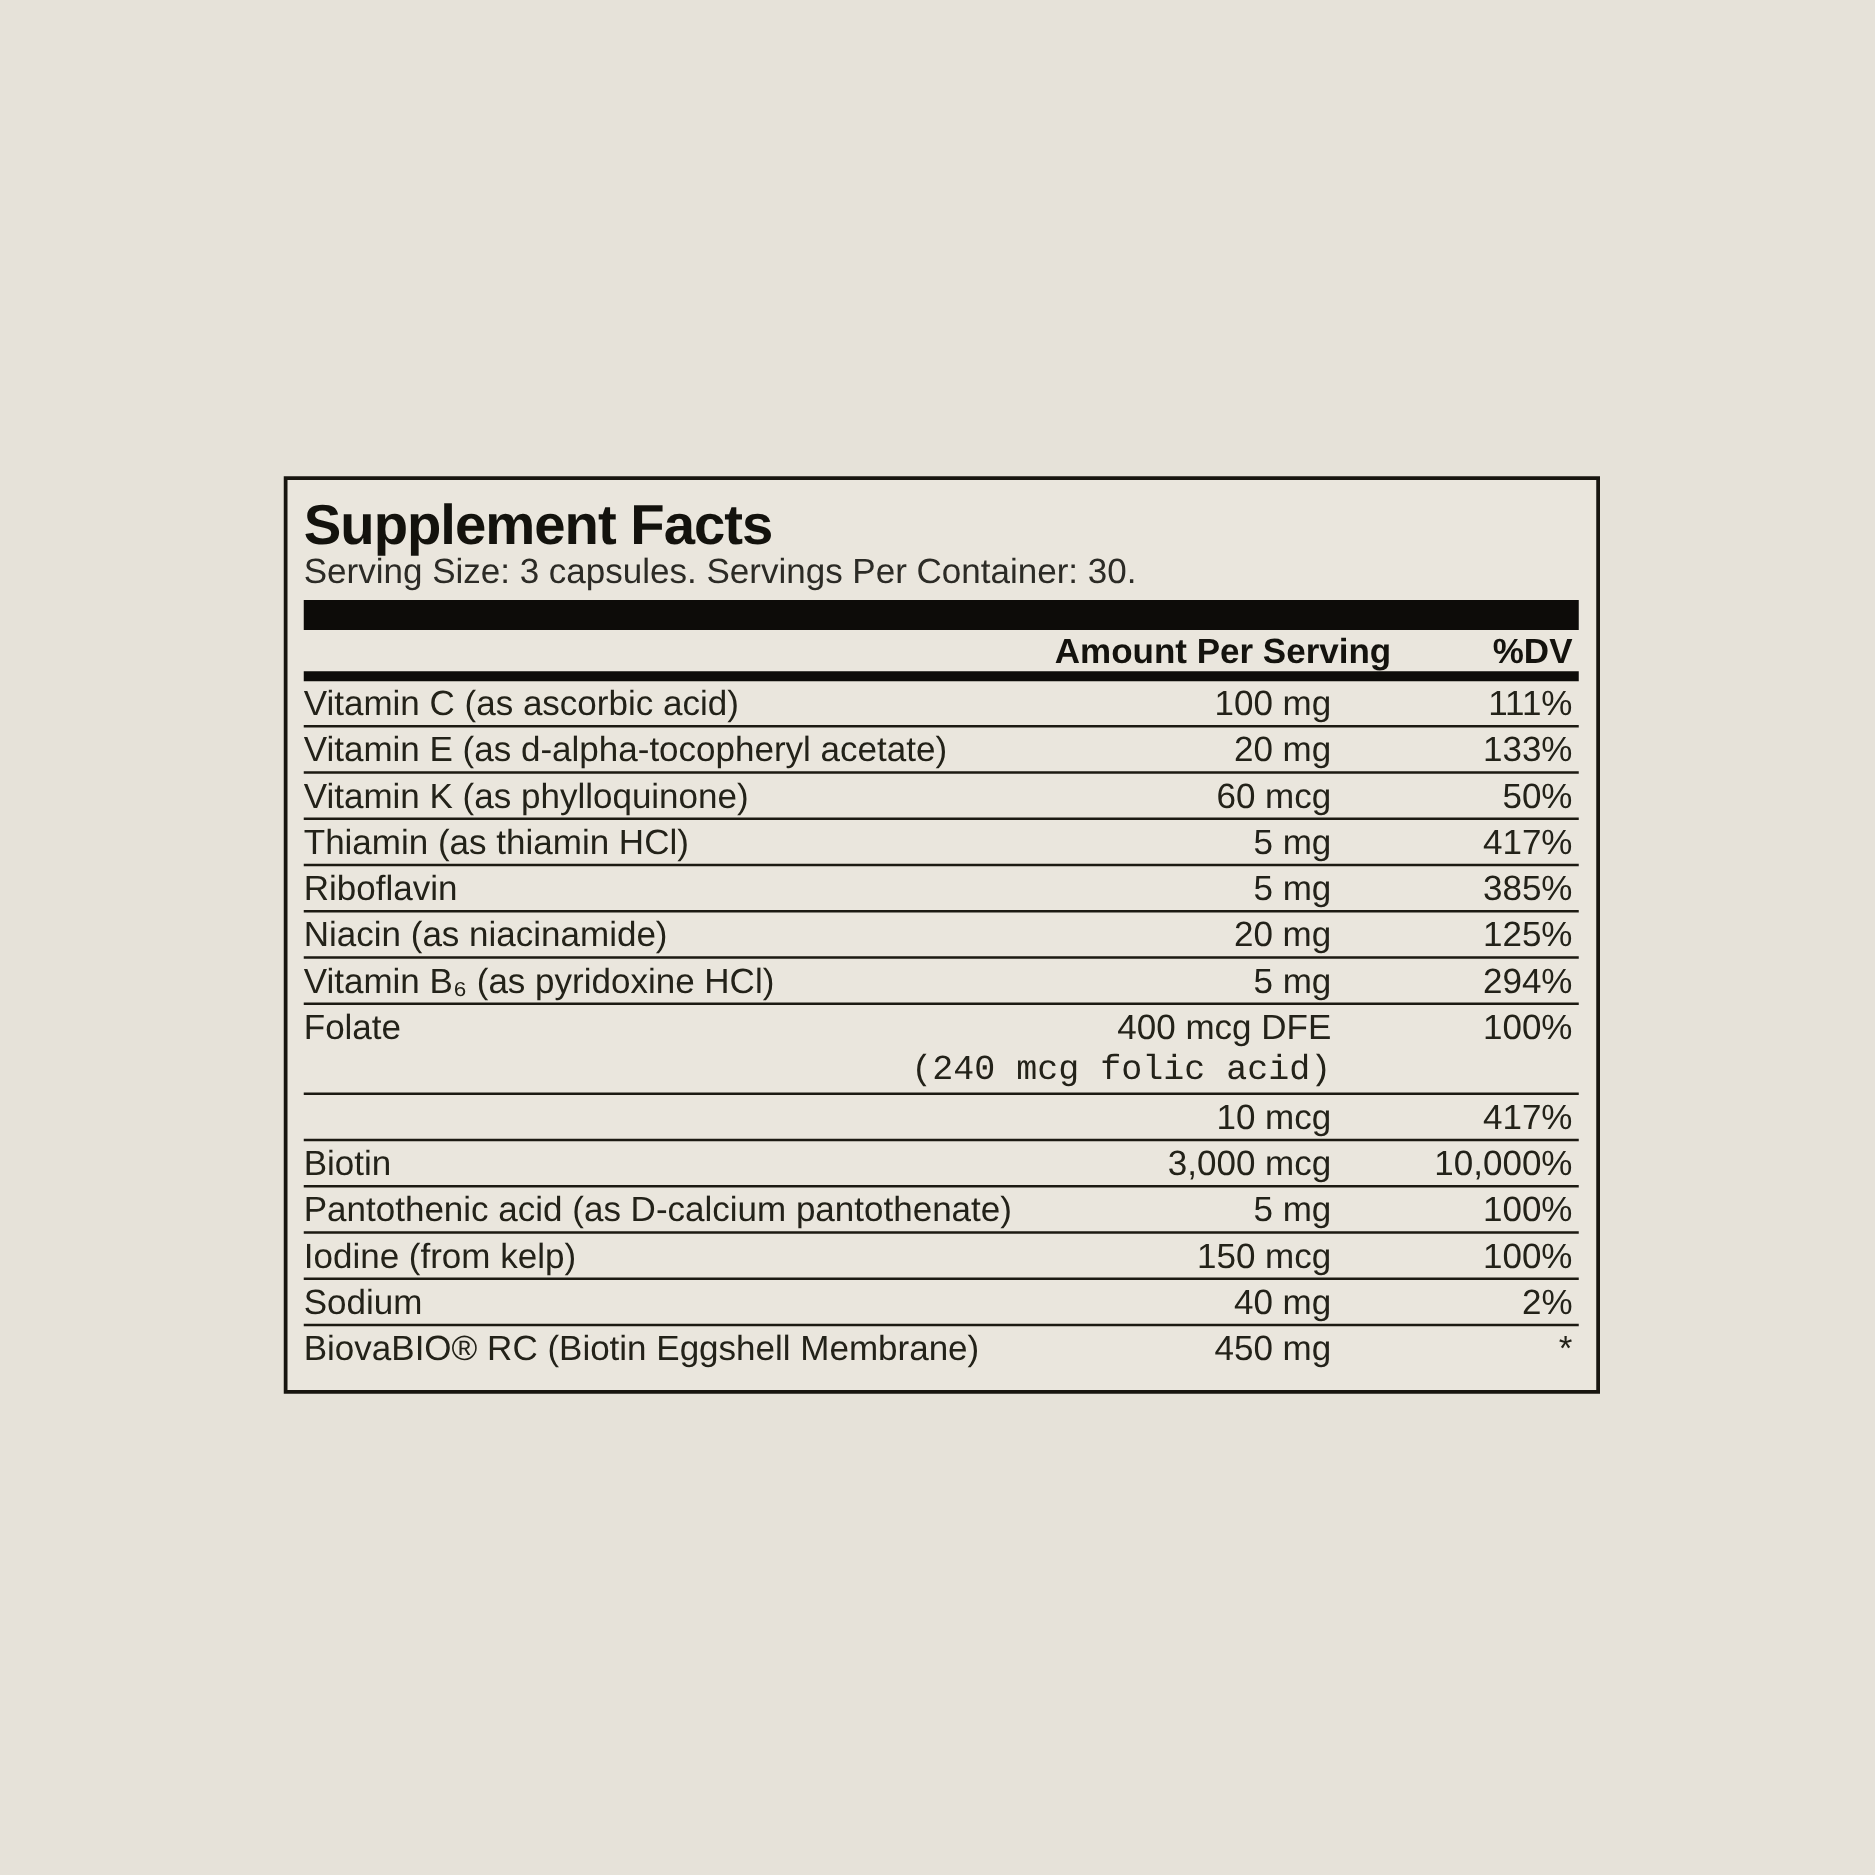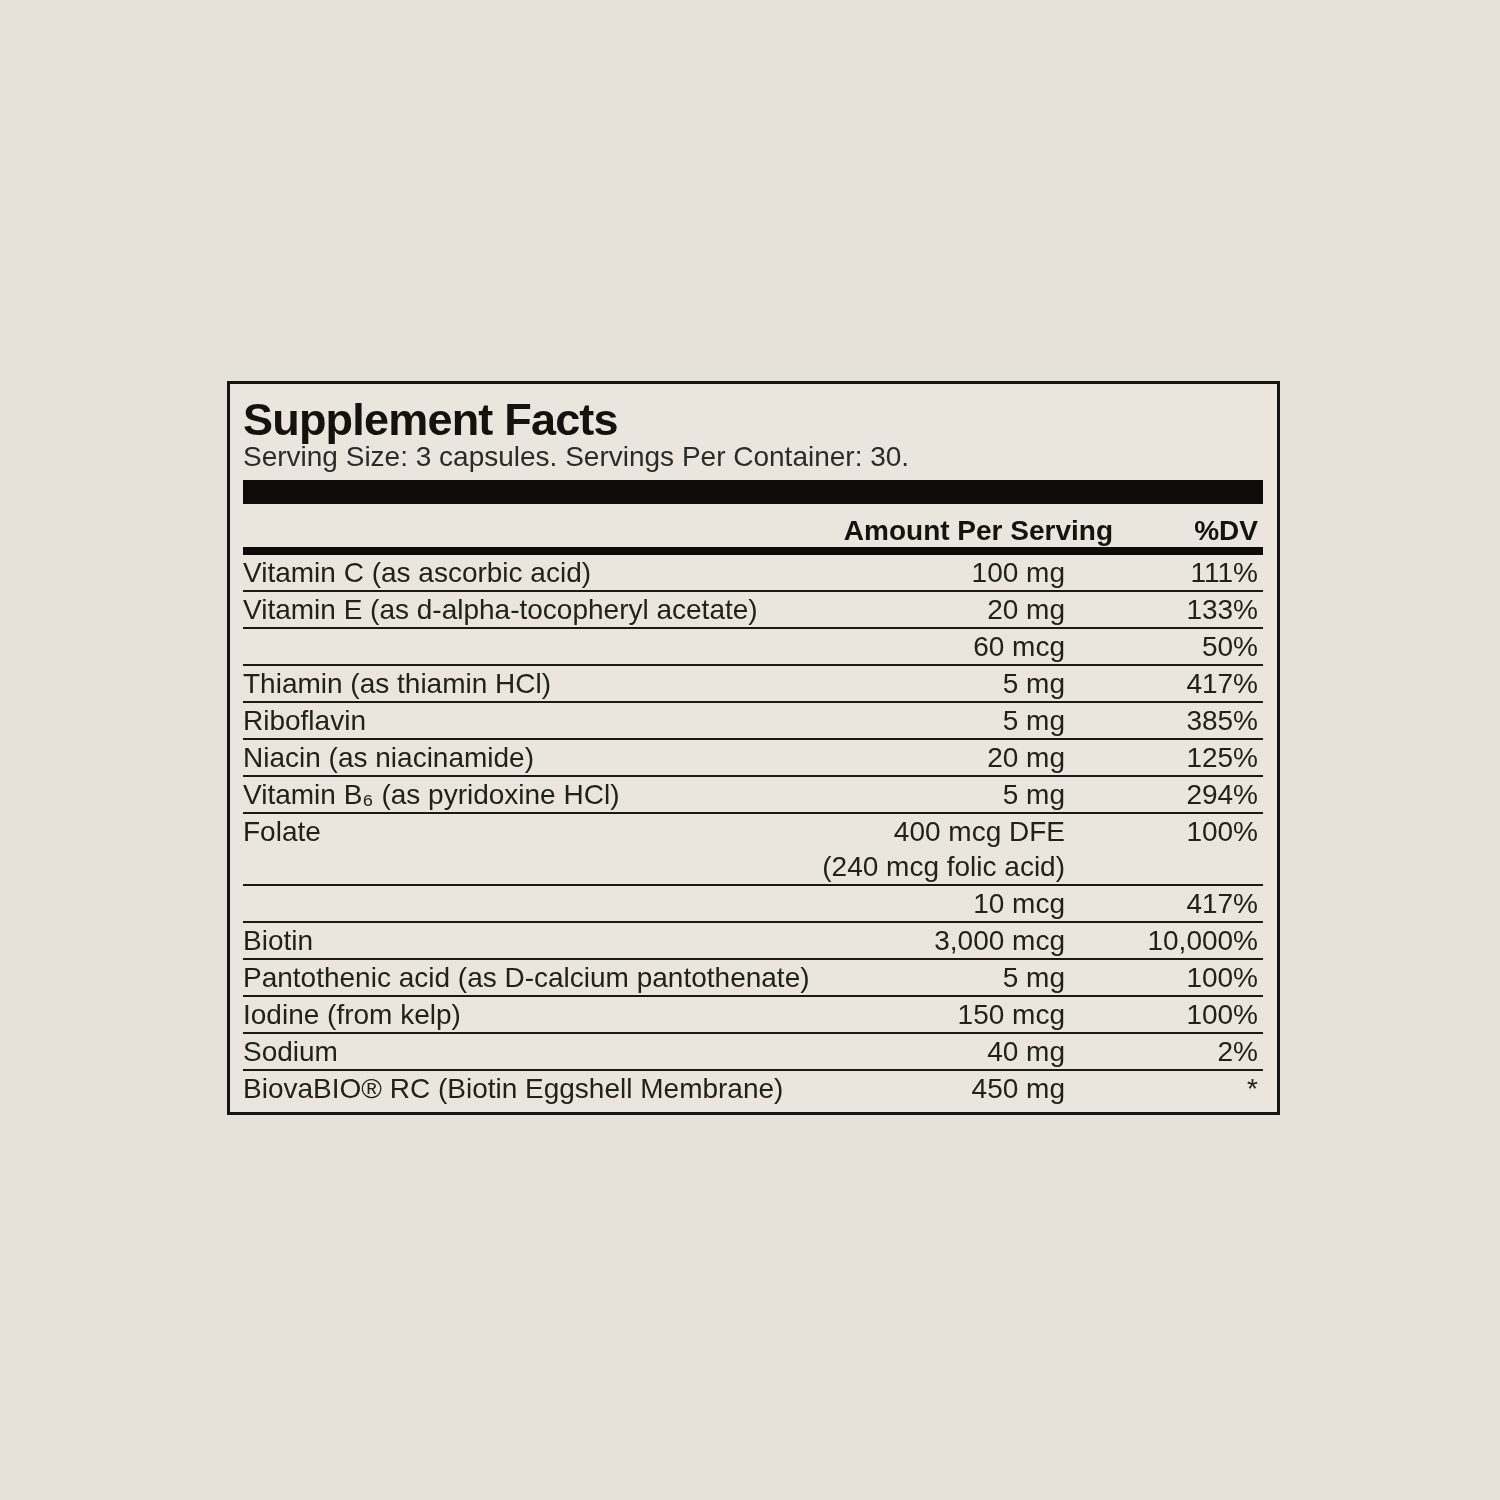--- a/index.html
+++ b/index.html
@@ -43,42 +43,42 @@
   .bar-thick {
     margin-top: 8px;
     height: 24px;
     background: #0d0c09;
   }
   .header-row {
     display: flex;
     font-weight: 700;
     font-size: 28px;
     line-height: 33px;
-    padding-top: 10px;
+    padding-top: 0;
     color: #14130e;
   }
   .header-row .h-amount { margin-left: auto; text-align: right; }
   .header-row .h-dv { width: 150px; padding-right: 5px; text-align: right; flex: none; }
   .bar-medium {
     height: 8px;
     background: #0d0c09;
   }
   .rows { }
   .row {
     display: flex;
     align-items: flex-start;
     font-size: 28px;
     line-height: 35px;
     color: #232219;
     gap: 48px;
   }
   .row + .row { border-top: 2.5px solid #1c1a12; }
   .cell.name { padding-right: 12px; }
   .cell.amount { margin-left: auto; text-align: right; white-space: nowrap; }
-  .cell.amount .amount-line2 { display: block; }
+  .cell.amount .amount-line2 { display: block; font-family: Liberation Mono, monospace; }
   .cell.dv { width: 150px; padding-right: 5px; text-align: right; flex: none; }
 </style>
 </head>
 <body>
 
 <div class="stage">
   <div class="panel">
 
     <div class="title">Supplement Facts</div>
 
@@ -100,20 +100,21 @@
     <div class="cell dv">111%</div>
   </div>
 
   <div class="row">
     <div class="cell name">Vitamin E (as d-alpha-tocopheryl acetate)</div>
     <div class="cell amount">20 mg</div>
     <div class="cell dv">133%</div>
   </div>
 
   <div class="row">
+    <div class="cell name">Vitamin K (as phylloquinone)</div>
     <div class="cell amount">60 mcg</div>
     <div class="cell dv">50%</div>
   </div>
 
   <div class="row">
     <div class="cell name">Thiamin (as thiamin HCl)</div>
     <div class="cell amount">5 mg</div>
     <div class="cell dv">417%</div>
   </div>
 

